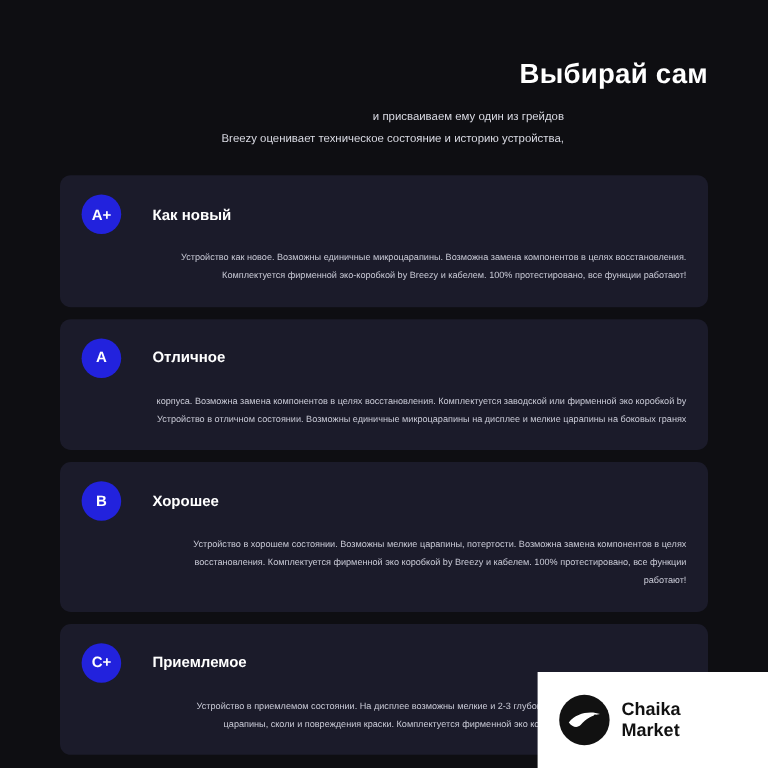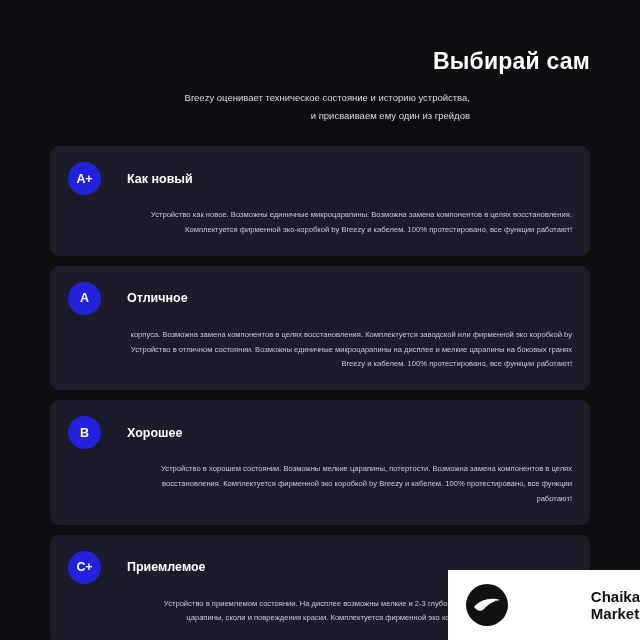--- a/index.html
+++ b/index.html
@@ -81,28 +81,27 @@
     line-height: 1.95;
   }
   .card-text span {
     display: block;
   }
   .watermark {
     position: absolute;
     right: 0;
     bottom: 0;
     width: 192px;
-    height: 70px;
+    height: 80px;
     background: #ffffff;
     display: flex;
     align-items: center;
     gap: 10px;
     padding-left: 18px;
     box-sizing: border-box;
-    justify-content: space-between;
   }
   .wm-logo {
     width: 42px;
     height: 42px;
     border-radius: 50%;
     background: #111111;
     display: flex;
     align-items: center;
     justify-content: center;
     flex: 0 0 auto;
@@ -113,22 +112,22 @@
     font-weight: bold;
     line-height: 1.15;
   }
 </style>
 </head>
 <body>
 
 <div class="page">
   <h1 class="title">Выбирай сам</h1>
   <div class="subtitle">
+    <div>и присваиваем ему один из грейдов</div>
     <div>Breezy оценивает техническое состояние и историю устройства,</div>
-    <div>и присваиваем ему один из грейдов</div>
   </div>
 
   <div class="cards">
 
     <div class="card">
       <div class="card-head">
         <div class="badge">A+</div>
         <div class="card-title">Как новый</div>
       </div>
       <div class="card-text">
@@ -138,21 +137,20 @@
     </div>
 
     <div class="card">
       <div class="card-head">
         <div class="badge">A</div>
         <div class="card-title">Отличное</div>
       </div>
       <div class="card-text">
         <span>корпуса. Возможна замена компонентов в целях восстановления. Комплектуется заводской или фирменной эко коробкой by</span>
         <span>Устройство в отличном состоянии. Возможны единичные микроцарапины на дисплее и мелкие царапины на боковых гранях</span>
-        <span>Breezy и кабелем. 100% протестировано, все функции работают!</span>
       </div>
     </div>
 
     <div class="card">
       <div class="card-head">
         <div class="badge">B</div>
         <div class="card-title">Хорошее</div>
       </div>
       <div class="card-text">
         <span> Устройство в хорошем состоянии. Возможны мелкие царапины, потертости. Возможна замена компонентов в целях</span>

